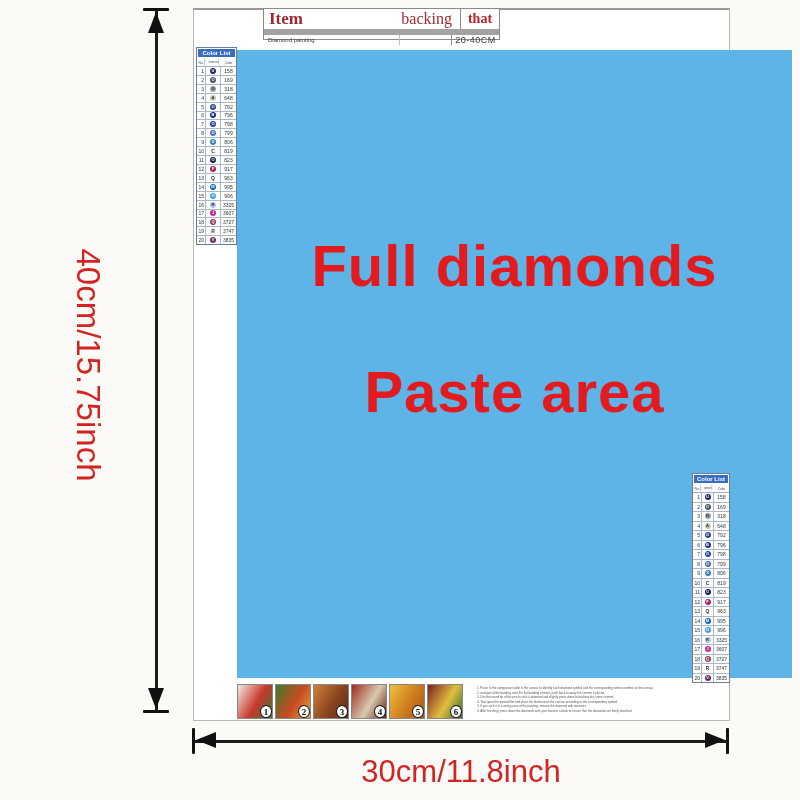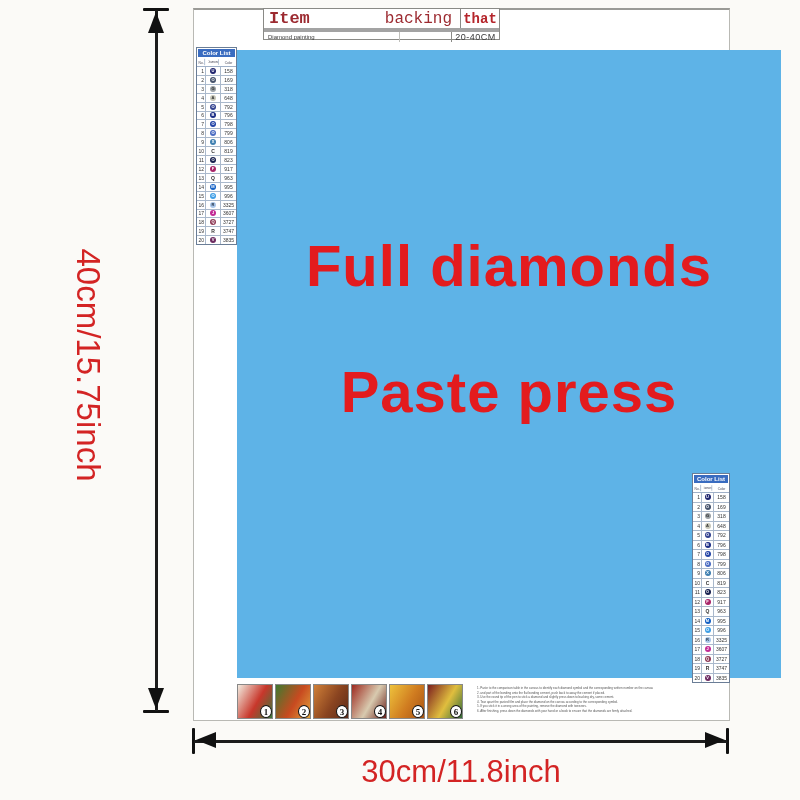--- a/index.html
+++ b/index.html
@@ -5,33 +5,33 @@
   html,body{margin:0;padding:0;background:#ffffff;}
   #stage{position:relative;width:800px;height:800px;background:#fbfaf7;overflow:hidden;
          font-family:"Liberation Sans", sans-serif;}
   
   .sheet{position:absolute;left:193px;top:8px;width:537px;height:713px;
          background:#ffffff;border:1px solid #b9b9b4;border-top:2px solid #9a9a96;box-sizing:border-box;}
   
   .item-table{position:absolute;left:263px;top:8px;width:237px;height:32px;
               border:1px solid #8a8a86;background:#fff;box-sizing:border-box;
               display:flex;flex-direction:column;}
-  .it-head{flex:1.4;display:flex;border-bottom:4px solid #a3a3a3;
-           font-family:Liberation Mono, monospace;color:#9c2a30;align-items:center;}
+  .it-head{flex:1.4;display:flex;border-bottom:6px solid #a3a3a3;
+           font-family:Liberation Serif, serif;color:#9c2a30;align-items:center;}
   .it-head-left{width:183px;display:flex;justify-content:space-between;padding:0 8px 0 5px;
                 border-right:1px solid #8a8a86;height:100%;align-items:center;}
   .it-item{font-size:17px;font-weight:bold;}
   .it-number{font-size:16px;}
   .it-size{flex:1;text-align:center;font-size:14px;font-weight:bold;color:#b5252b;}
   .it-body{flex:1;display:flex;align-items:center;color:#3a3a3a;}
   .it-bitem{width:131px;font-size:6px;padding-left:4px;border-right:1px solid #c0c0bc;height:100%;display:flex;align-items:center;}
   .it-bnum{width:51px;border-right:1px solid #8a8a86;height:100%;}
   .it-bsize{flex:1;text-align:center;font-size:9px;letter-spacing:0.5px;}
   
-  .paste{position:absolute;left:237px;top:50px;width:544px;height:628px;background:#5eb3e7;}
+  .paste{position:absolute;left:237px;top:50px;width:544px;height:628px;background:#5eb3e7;padding-left:11px;}
   .paste-line{position:absolute;left:0;width:100%;text-align:center;color:#e31b1e;
               font-weight:bold;font-size:58px;letter-spacing:1px;}
   .paste-line1{top:182px;}
   .paste-line2{top:308px;}
   
   .clist{position:absolute;background:#fff;border:1px solid #6a7d96;box-sizing:border-box;
          display:flex;flex-direction:column;overflow:hidden;}
   .clist-left{left:196px;top:47px;width:41px;height:198px;}
   .clist-right{left:692px;top:473px;width:38px;height:210px;}
   .clist-title{background:#3a6cc0;color:#fff;font-size:6px;font-weight:bold;
@@ -101,21 +101,21 @@
     </div>
     <div class="it-body">
       <div class="it-bitem">Diamond painting</div>
       <div class="it-bnum"></div>
       <div class="it-bsize">20-40CM</div>
     </div>
   </div>
 
   <div class="paste">
     <div class="paste-line paste-line1">Full diamonds</div>
-    <div class="paste-line paste-line2">Paste press</div>
+    <div class="paste-line paste-line2">Paste area</div>
   </div>
 
   <div class="clist clist-left">
       <div class="clist-title">Color List</div>
       <div class="clist-head">
         <span class="h-no">No.</span>
         <span class="h-sym">Diamond</span>
         <span class="h-col">Color</span>
       </div>
       <div class="clist-rows">

